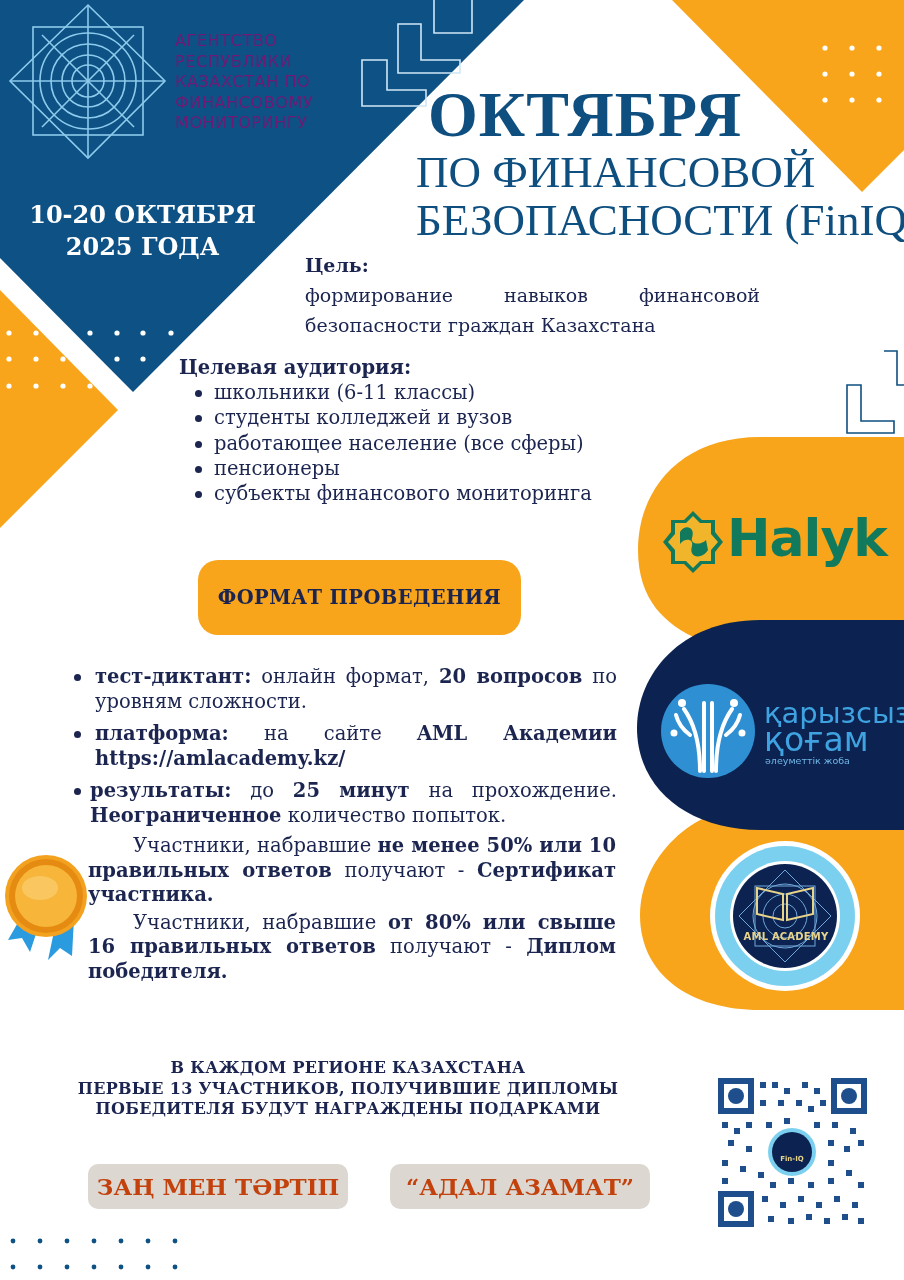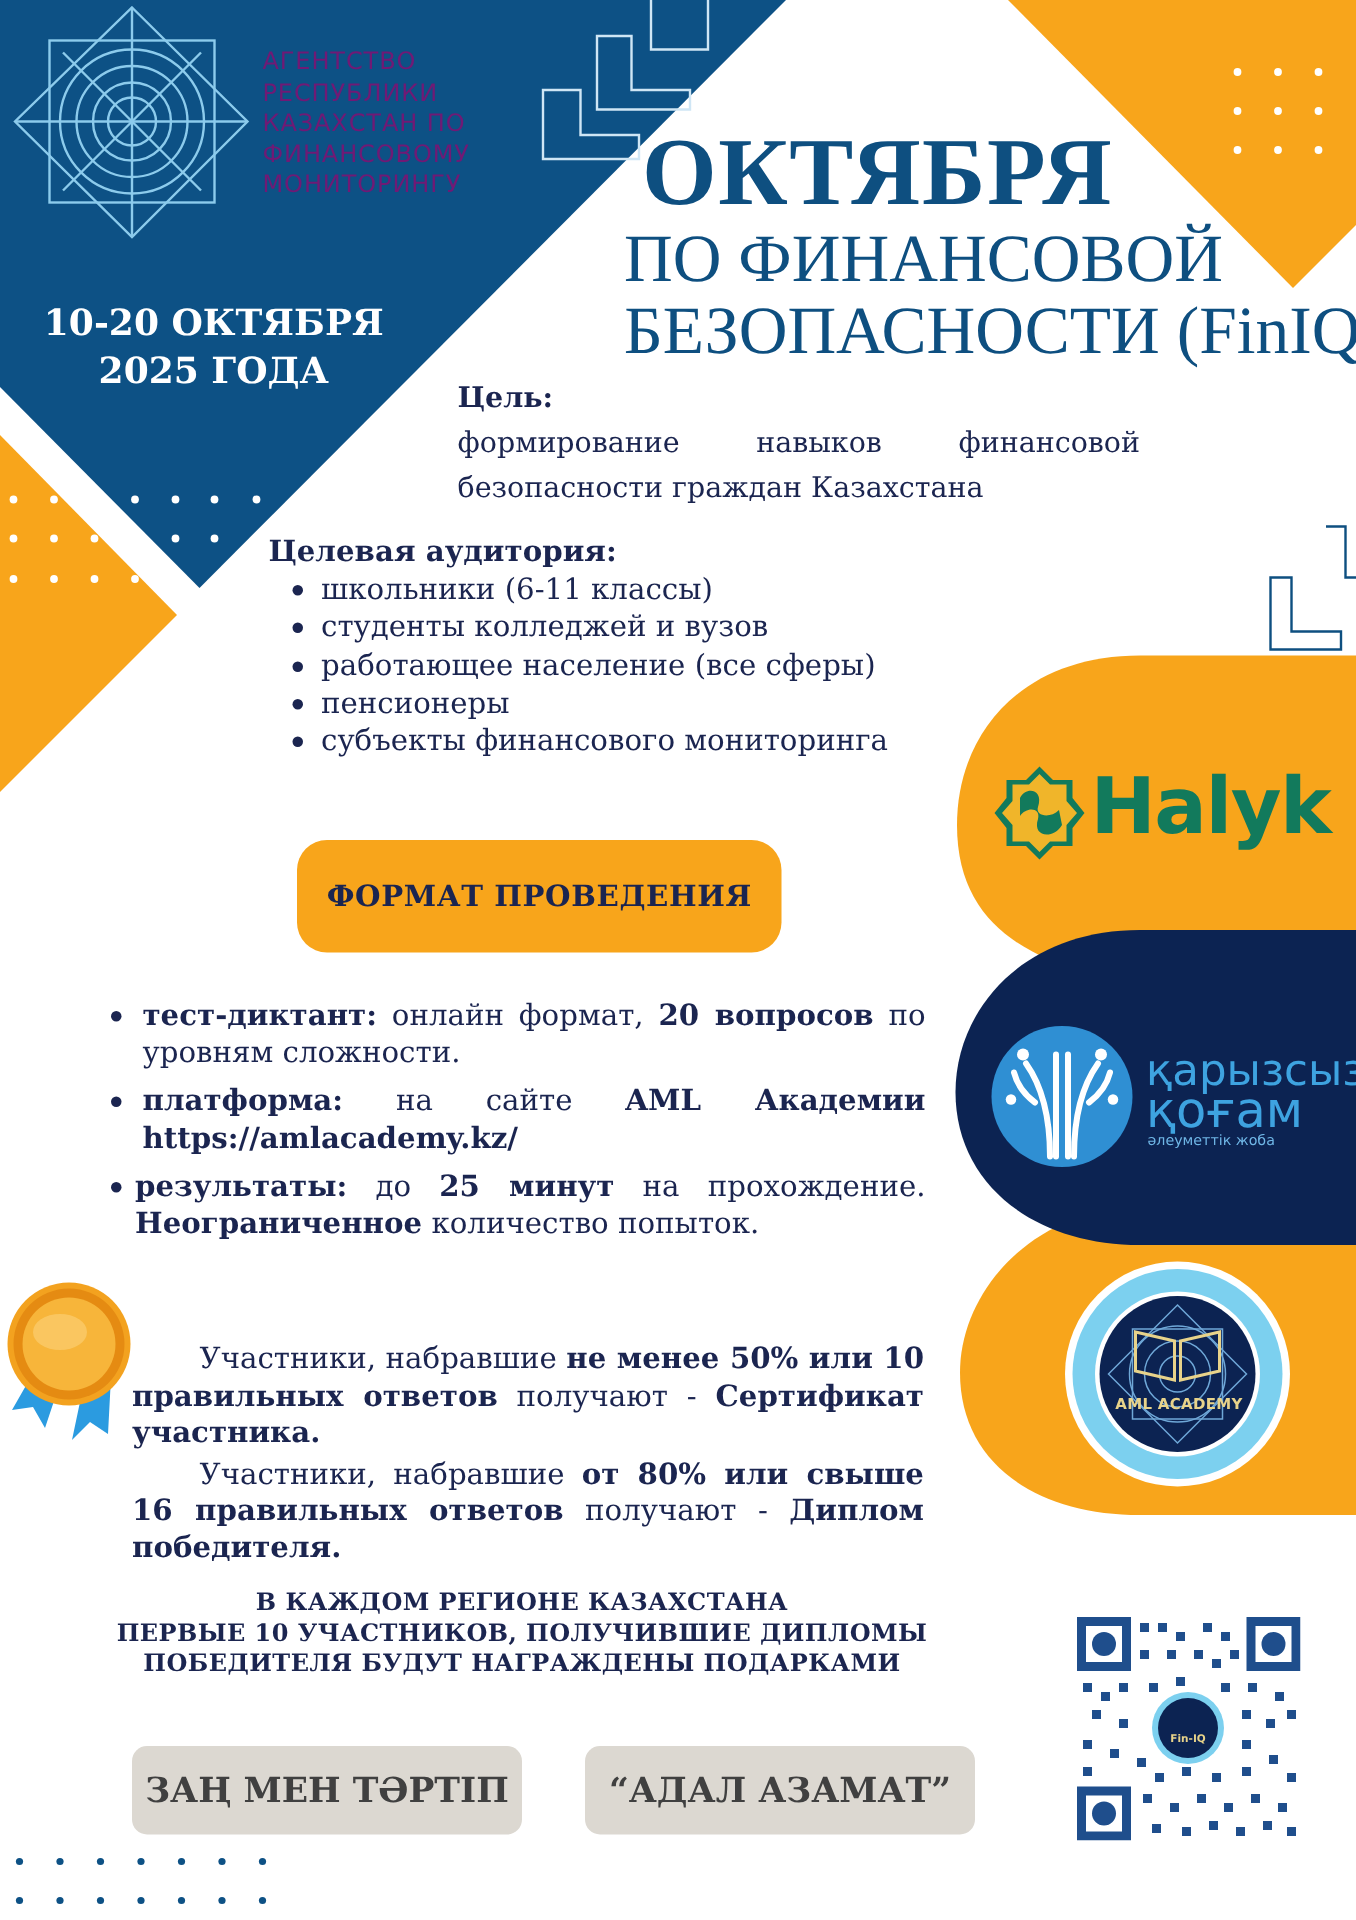--- a/index.html
+++ b/index.html
@@ -24,26 +24,26 @@
   ul{margin:0;padding:0;list-style:none;}
   .aud li{position:relative;padding-left:35px;}
   .aud li:before{content:"";position:absolute;left:16px;top:10px;width:7px;height:7px;border-radius:50%;background:#1b2550;}
   .fmt-btn{left:198px;top:560px;width:323px;height:75px;background:#f8a51b;border-radius:20px;
            display:flex;align-items:center;justify-content:center;font-weight:bold;font-size:19.5px;
            color:#1b2550;letter-spacing:0.4px;}
   .fmt{left:70px;top:664px;width:547px;font-size:19.5px;line-height:25px;}
   .fmt li{position:relative;padding-left:25px;margin-bottom:7px;text-align:justify;}
   .fmt li:before{content:"";position:absolute;left:4px;top:10px;width:7px;height:7px;border-radius:50%;background:#1b2550;}
   .fmt b{font-weight:bold;}
-  .cert{left:88px;top:894px;width:528px;font-size:19.5px;line-height:24.5px;text-align:justify;}
+  .cert{left:88px;top:834px;width:528px;font-size:19.5px;line-height:24.5px;text-align:justify;}
   .cert p{margin:0 0 3px 0;text-indent:45px;}
   .gifts{left:40px;top:1058px;width:616px;text-align:center;font-weight:bold;font-size:16px;
          line-height:20.5px;letter-spacing:0.3px;}
-  .pill-btn{top:1164px;height:59px;width:260px;background:#dcd8d1;border-radius:10px;display:flex;
-            align-items:center;justify-content:center;font-weight:bold;font-size:23px;color:#404040;}
+  .pill-btn{top:1164px;height:45px;width:260px;background:#dcd8d1;border-radius:10px;display:flex;
+            align-items:center;justify-content:center;font-weight:bold;font-size:23px;color:#c2410c;}
   .halyk-text{left:727px;top:508px;font-family:"DejaVu Sans","Liberation Sans",sans-serif;font-weight:bold;
               font-size:52px;color:#127a5c;letter-spacing:-1px;}
   .kq1{left:764px;top:698px;font-family:"DejaVu Sans","Liberation Sans",sans-serif;font-size:29px;color:#3ea3e0;line-height:30px;}
   .kq2{left:764px;top:725px;font-family:"DejaVu Sans","Liberation Sans",sans-serif;font-size:33px;color:#3ea3e0;line-height:30px;}
   .kq3{left:765px;top:755px;font-family:"DejaVu Sans","Liberation Sans",sans-serif;font-size:9.5px;color:#6fb6e6;}
   .aml-text{left:741px;top:931px;width:90px;text-align:center;font-family:"DejaVu Sans","Liberation Sans",sans-serif;
             font-weight:bold;font-size:10px;color:#e8d38a;letter-spacing:0.2px;}
 </style>
 </head>
 <body>
@@ -186,21 +186,21 @@
   <ellipse cx="36" cy="36" rx="18" ry="12" fill="#fbd27a" opacity="0.6"></ellipse>
 </svg>
 
 <div class="abs cert">
   <p><span>Участники, набравшие </span><b>не менее 50% или 10 правильных ответов</b><span> получают - </span><b>Сертификат участника.</b></p>
   <p><span>Участники, набравшие </span><b>от 80% или свыше 16 правильных ответов</b><span> получают - </span><b>Диплом победителя.</b></p>
 </div>
 
 <div class="abs gifts">
   <div>В КАЖДОМ РЕГИОНЕ КАЗАХСТАНА</div>
-  <div>ПЕРВЫЕ 10 УЧАСТНИКОВ, ПОЛУЧИВШИЕ ДИПЛОМЫ</div>
+  <div>ПЕРВЫЕ 13 УЧАСТНИКОВ, ПОЛУЧИВШИЕ ДИПЛОМЫ</div>
   <div>ПОБЕДИТЕЛЯ БУДУТ НАГРАЖДЕНЫ ПОДАРКАМИ</div>
 </div>
 
 <div class="abs pill-btn" style="left:88px;">ЗАҢ МЕН ТӘРТІП</div>
 <div class="abs pill-btn" style="left:390px;">“АДАЛ АЗАМАТ”</div>
 
 <svg class="abs" style="left:662px;top:510px;" width="62" height="64" viewBox="0 0 62 64">
   <polygon points="31,1 40,10 53,10 53,22 61,32 53,42 53,54 40,54 31,63 22,54 9,54 9,42 1,32 9,22 9,10 22,10" fill="#127a5c"></polygon>
   <polygon points="31,6 38,13 49,13 49,24 56,32 49,40 49,51 38,51 31,58 24,51 13,51 13,40 6,32 13,24 13,13 24,13" fill="#f0b52a"></polygon>
   <path d="M18,22 C22,14 34,16 30,28 C28,34 38,36 44,30 L46,40 C40,50 26,48 30,36 C32,28 22,28 18,34 Z" fill="#127a5c"></path>

